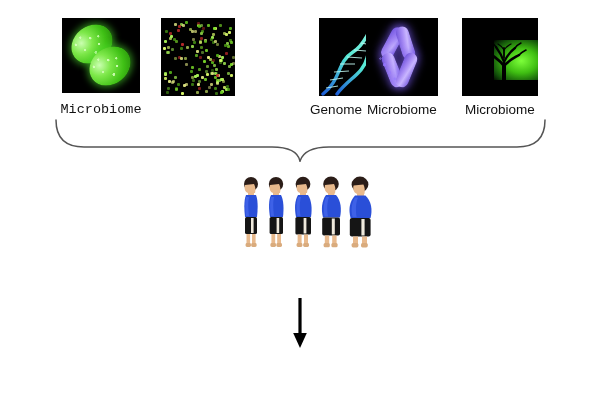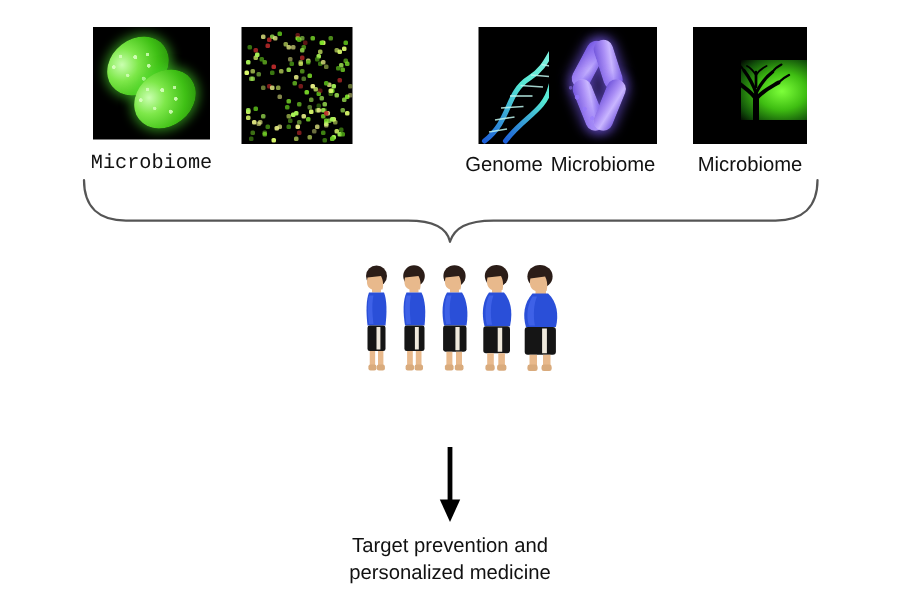--- a/index.html
+++ b/index.html
@@ -509,18 +509,14 @@
       </svg>
     </div>
   </div>
 
 
   <svg class="arrow-svg" width="28" height="52" viewBox="0 0 28 52">
     <line x1="14" y1="0" x2="14" y2="38" stroke="#000000" stroke-width="3.2"></line>
     <polygon points="14,50 7.2,35 20.8,35" fill="#000000"></polygon>
   </svg>
 
-  <div class="caption-outcome">
-    <span class="line">Target prevention and</span>
-    <span class="line">personalized medicine</span>
-  </div>
 
 </div>
 
 </body></html>

